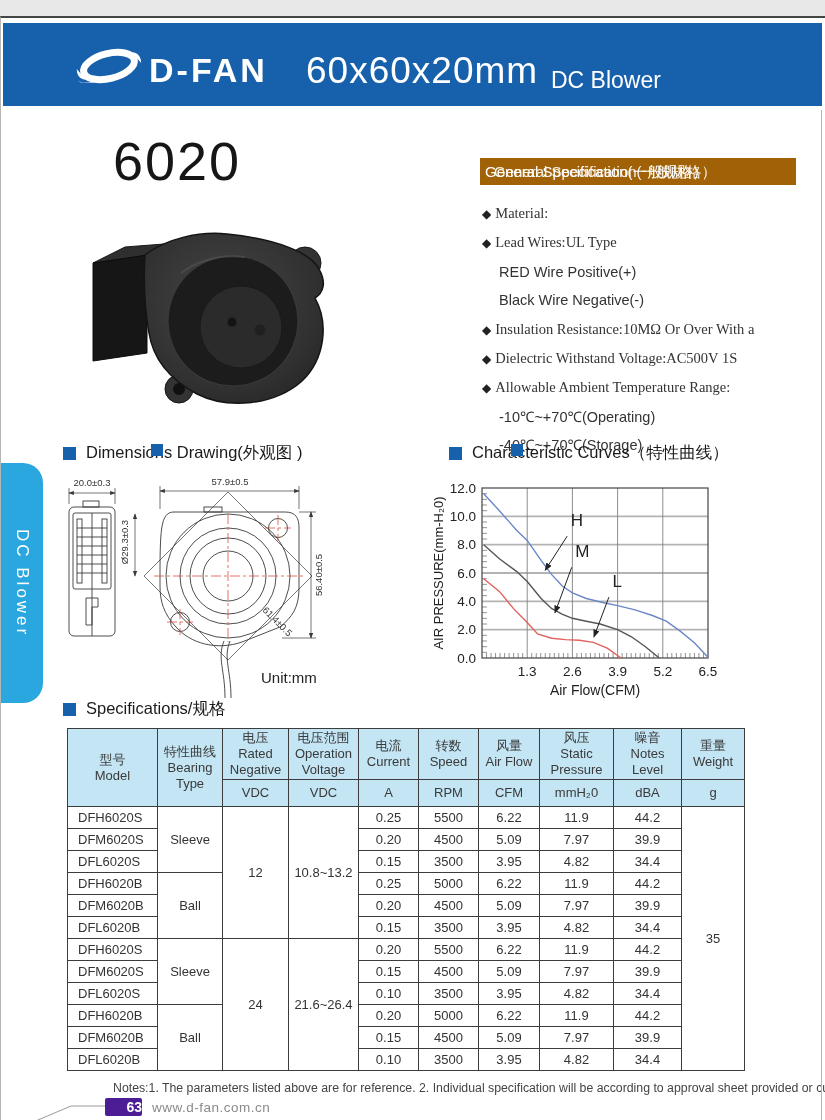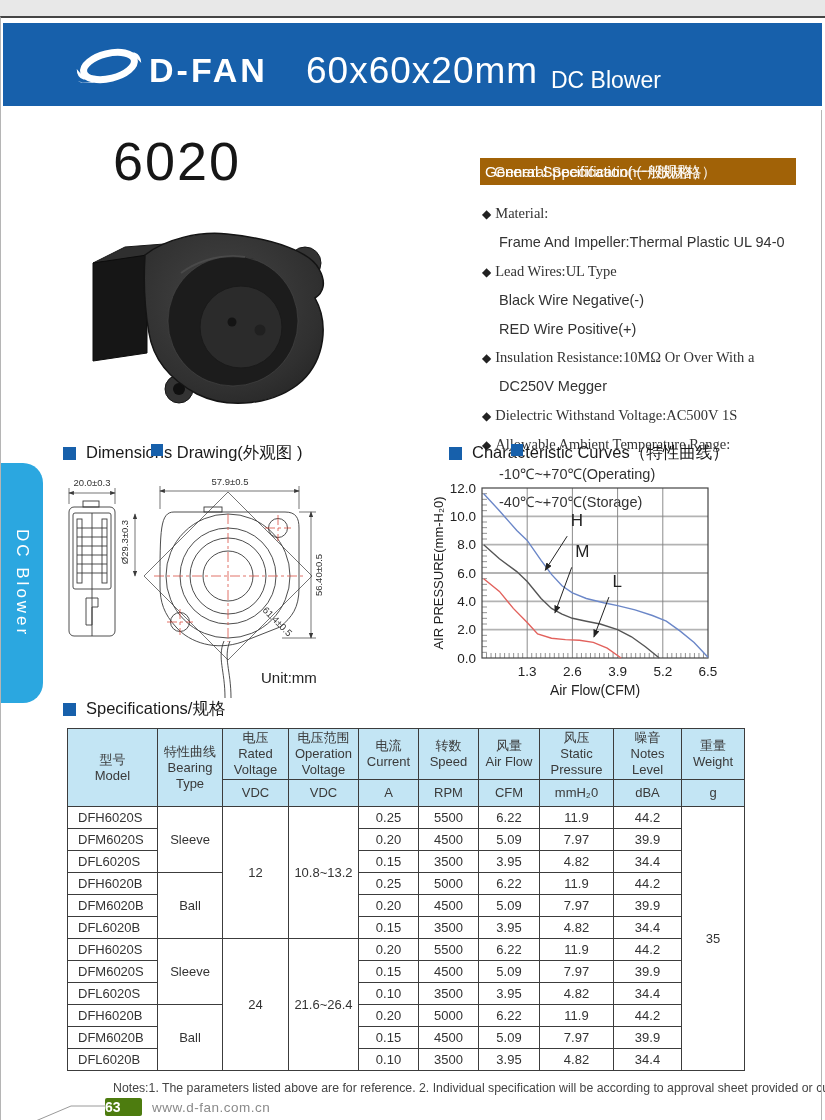--- a/index.html
+++ b/index.html
@@ -37,22 +37,22 @@
   .spec-table{position:absolute;left:66px;top:710px;border-collapse:collapse;table-layout:fixed;
               font-size:13px;color:#333;}
   .spec-table th,.spec-table td{border:1px solid #3c3c3c;text-align:center;padding:0;font-weight:normal;}
   .spec-table thead th{background:#c3e5f4;color:#3a3a3a;line-height:16px;}
   .spec-table thead tr.h1 th{height:50px;}
   .spec-table thead tr.h2 th{height:26px;}
   .spec-table tbody td{height:21px;background:#fff;}
   .spec-table td.model{text-align:left;padding-left:10px;}
   
   .notes{position:absolute;left:112px;top:1063px;font-size:12.3px;color:#444;white-space:nowrap;}
-  .page-badge{position:absolute;left:104px;top:1080px;width:37px;height:18px;background:#4d7c0f;color:#fff;
-              font-size:14px;font-weight:bold;text-align:left;line-height:18px;border-radius:2px;}
+  .page-badge{position:absolute;left:104px;top:1080px;width:37px;height:18px;background:#4c1d95;color:#fff;
+              font-size:14px;font-weight:bold;text-align:right;line-height:18px;border-radius:2px;}
   .site-url{position:absolute;left:151px;top:1082px;font-size:13.5px;color:#8a8a8a;letter-spacing:.5px;}
   .corner-line{position:absolute;left:0;top:1078px;}
   .bottom-band{position:absolute;left:0;top:1113px;width:825px;height:7px;background:#8f8f8f;}
   .right-line{position:absolute;left:820px;top:92px;width:1px;height:1021px;background:#b5b5b5;}
 </style>
 </head>
 <body>
 
 <div class="page">
 
@@ -96,26 +96,24 @@
     <circle cx="179" cy="129" r="5.5" fill="#202020"></circle>
     <path d="M100 72 Q128 52 164 56" stroke="#5a5a5a" stroke-width="2" fill="none" opacity=".5"></path>
   </svg>
 
   <div class="gs-bar">
     <span class="gs-t1">General Specification(一般规格）</span>
     <span class="gs-t2">General Specification(一般规格）</span>
   </div>
   <div class="spec-list" id="spec-list">
       <div class="spec-line blt"><span class="dm">◆</span><span>Material:</span></div>
-      <div class="spec-line "><span>Frame And Impeller:Thermal Plastic UL 94-0</span></div>
       <div class="spec-line blt"><span class="dm">◆</span><span>Lead Wires:UL Type</span></div>
+      <div class="spec-line "><span>RED Wire Positive(+)</span></div>
       <div class="spec-line "><span>Black Wire Negative(-)</span></div>
-      <div class="spec-line "><span>RED Wire Positive(+)</span></div>
       <div class="spec-line blt"><span class="dm">◆</span><span>Insulation Resistance:10MΩ Or Over With a</span></div>
-      <div class="spec-line "><span>DC250V Megger</span></div>
       <div class="spec-line blt"><span class="dm">◆</span><span>Dielectric Withstand Voltage:AC500V 1S</span></div>
       <div class="spec-line blt"><span class="dm">◆</span><span>Allowable Ambient Temperature Range:</span></div>
       <div class="spec-line "><span>-10℃~+70℃(Operating)</span></div>
       <div class="spec-line "><span>-40℃~+70℃(Storage)</span></div>
     </div>
 
   <div class="section-title" style="left:62px;top:424px;">
     <span class="sq"></span>
     <span>Dimensions Drawing(外观图 )</span>
     <span class="sq-art" style="left:88px;"></span>
@@ -327,21 +325,21 @@
       <col style="width:68px">
         <col style="width:63px">
     </colgroup>
     <thead>
       <tr class="h1">
         <th rowspan="2">
           <span>型号</span><br><span>Model</span></th>
         <th rowspan="2">
           <span>特性曲线</span><br><span>Bearing Type</span></th>
         <th>
-          <span>电压</span><br><span>Rated Voltage</span></th>
+          <span>电压</span><br><span>Rated Negative</span></th>
         <th>
           <span>电压范围</span><br><span>Operation Voltage</span></th>
         <th>
           <span>电流</span><br><span>Current</span></th>
         <th>
           <span>转数</span><br><span>Speed</span></th>
         <th>
           <span>风量</span><br><span>Air Flow</span></th>
         <th>
           <span>风压</span><br><span>Static Pressure</span></th>

